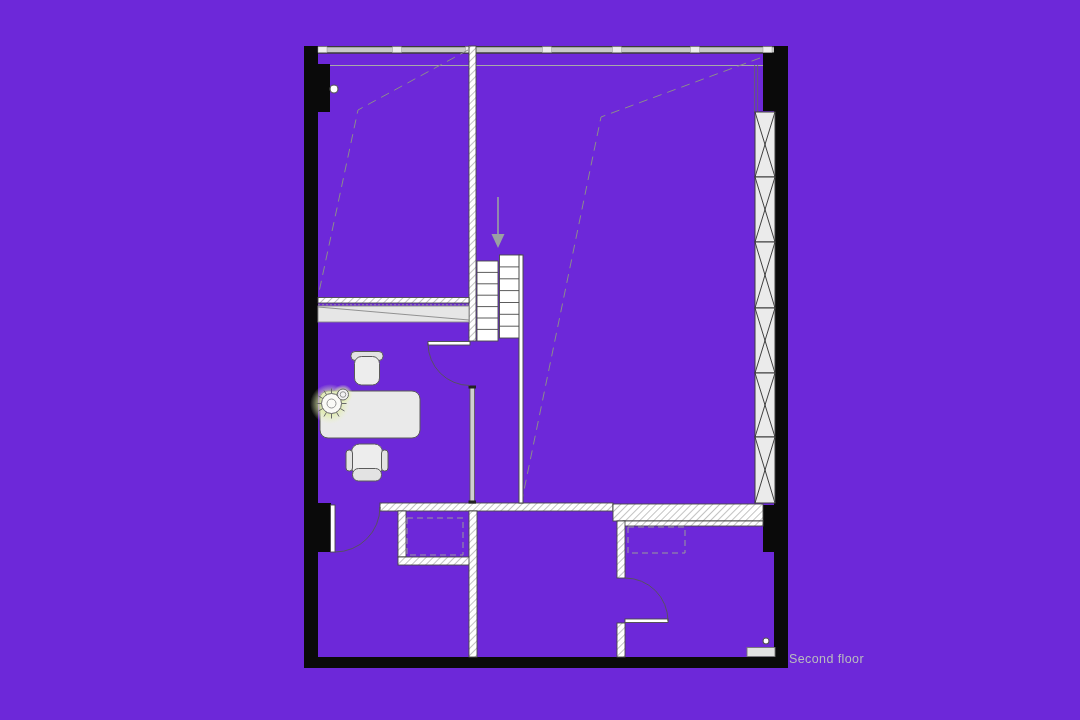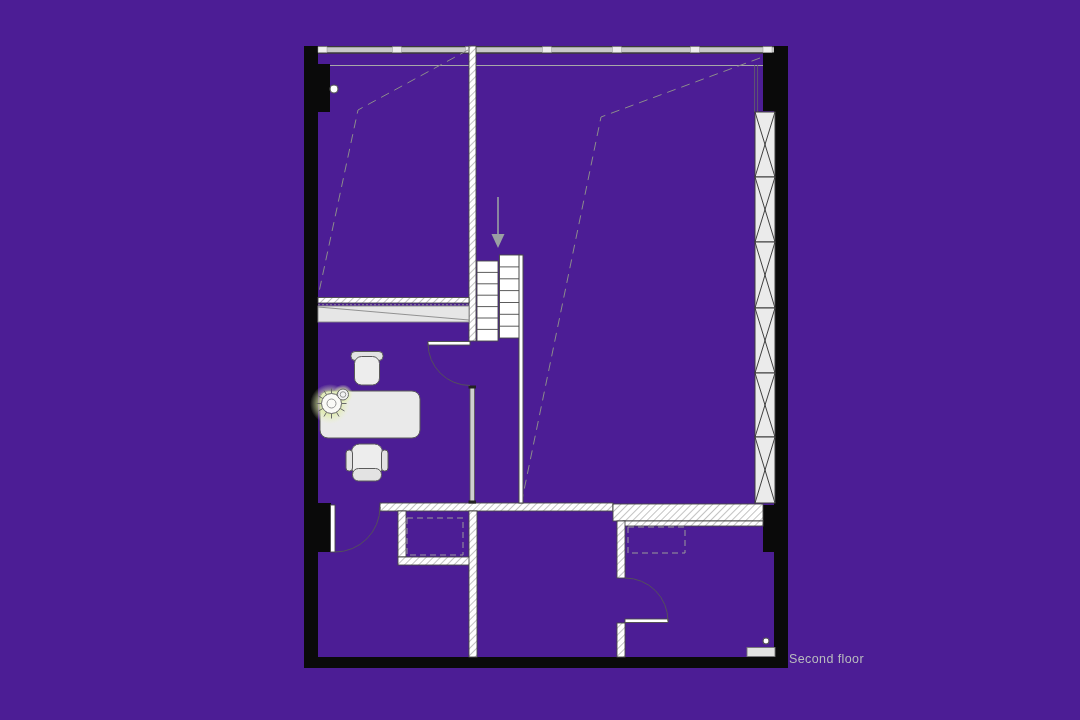--- a/index.html
+++ b/index.html
@@ -1,16 +1,16 @@
 <!DOCTYPE html>
 <html><head>
 <meta charset="utf-8">
 <style>
   html,body{margin:0;padding:0;background:#ffffff;}
-  .stage{position:relative;width:1080px;height:720px;background:#4c1d95;overflow:hidden;
+  .stage{position:relative;width:1080px;height:720px;background:#6d28d9;overflow:hidden;
          font-family:"Liberation Sans",sans-serif;}
   .plan-label{position:absolute;left:789px;top:652px;font-size:12.5px;letter-spacing:.4px;
               color:#b9bcbe;user-select:none;}
   svg{position:absolute;left:0;top:0;}
 </style>
 </head>
 <body>
 
 <div class="stage">
 <svg width="1080" height="720" viewBox="0 0 1080 720">

